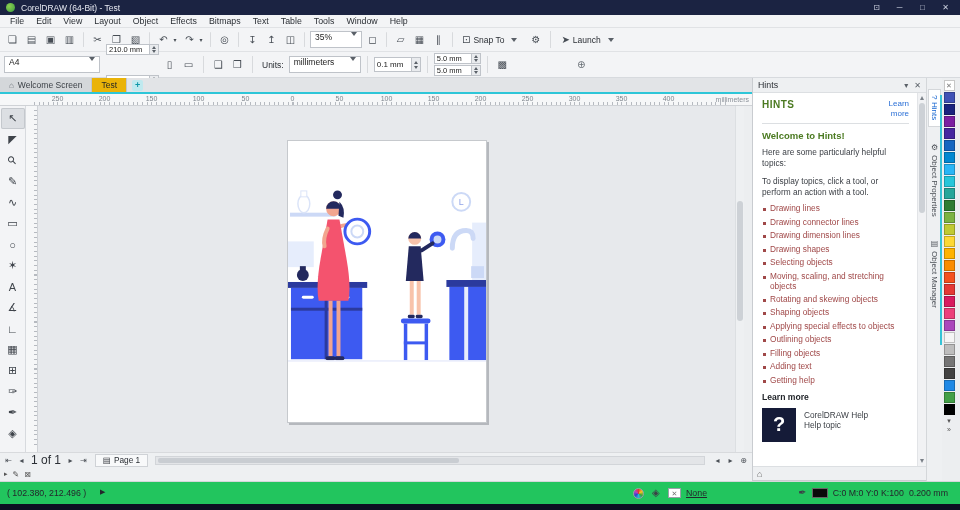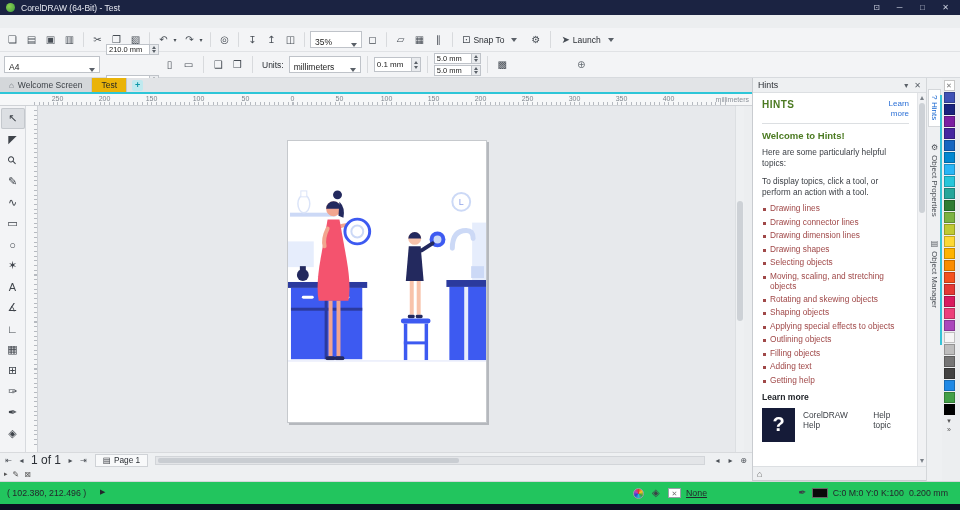--- a/index.html
+++ b/index.html
@@ -17,21 +17,21 @@
   #menubar{position:absolute;top:15px;left:0;width:960px;height:13px;background:#f3f4f6;border-bottom:1px solid #e0e2e5;display:flex;align-items:center;padding-left:4px;}
   .menu-item{padding:0 6px;font-size:8.8px;color:#2b2f35;}
 
   
   .toolbar{position:absolute;left:0;width:960px;background:#f3f4f6;display:flex;align-items:center;gap:2px;padding:0 4px;}
   #toolbar1{top:28px;height:24px;border-bottom:1px solid #e0e2e5;}
   #toolbar2{top:52px;height:26px;border-bottom:1px solid #d7dade;}
   .tbtn{min-width:17px;height:17px;display:flex;align-items:center;justify-content:center;font-size:10px;color:#474d55;border-radius:2px;}
   .tbtn[data-kind="sep"]{min-width:1px;width:1px;height:15px;background:#d8dadd;padding:0;margin:0 3px;}
   .tbtn[data-name$="dropdown-icon"]{min-width:8px;font-size:6px;margin-left:-3px;}
-  .combo{height:17px;background:#fff;border:1px solid #bfc3c9;display:flex;align-items:flex-end;padding-left:4px;font-size:8.5px;color:#222;}
+  .combo{height:17px;background:#fff;border:1px solid #bfc3c9;display:flex;align-items:flex-start;padding-left:4px;font-size:8.5px;color:#222;}
   .dd-arrow{width:0;height:0;border-left:3px solid transparent;border-right:3px solid transparent;border-top:4px solid #5a6068;margin:0 4px;flex:0 0 auto;}
   .combo-btn{display:flex;align-items:center;gap:3px;height:19px;padding:0 4px;font-size:8.5px;color:#2b2f35;}
   .gicon{font-size:10px;color:#474d55;}
   input.field{height:15px;border:1px solid #bfc3c9;background:#fff;font-size:8px;padding:0 2px;width:42px;font-family:inherit;color:#222;}
   input.field.sm{height:11px;width:44px;font-size:7.5px;}
   .spin{display:flex;flex-direction:column;justify-content:center;gap:2px;width:9px;height:15px;border:1px solid #bfc3c9;border-left:none;background:#e9ebee;align-items:center;}
   .spin.sm{height:11px;gap:1px;}
   .spin i{display:block;width:0;height:0;border-left:2.5px solid transparent;border-right:2.5px solid transparent;}
   .spin i.up{border-bottom:3px solid #5a6068;}
   .spin i.dn{border-top:3px solid #5a6068;}
@@ -84,21 +84,21 @@
   .learn-link{width:34px;text-align:right;color:#2a6fd6;font-size:8px;line-height:1.2;}
   .hdivider{border-bottom:1px solid #dcdfe2;margin:5px 0 6px;}
   #hints-welcome{color:#4b7a21;font-weight:bold;font-size:9.5px;margin:2px 0 6px;}
   .hint-p{font-size:8.3px;color:#3a3e44;line-height:1.3;margin-bottom:7px;}
   #topic-list{list-style:none;margin:0 0 6px;padding:0;}
   #topic-list li{position:relative;padding-left:8px;margin:3.5px 0;font-size:8.3px;color:#a04848;line-height:1.2;}
   #topic-list li::before{content:"";position:absolute;left:1px;top:4px;width:3px;height:3px;background:#a04848;}
   #learn-heading{font-size:8.6px;font-weight:bold;color:#23262b;margin:5px 0 6px;}
   .help-row{display:flex;gap:8px;align-items:flex-start;}
   .qbox{width:34px;height:34px;background:#151b38;color:#fff;font-size:20px;font-weight:bold;display:flex;align-items:center;justify-content:center;}
-  .help-texts{font-size:8.3px;color:#3a3e44;display:flex;flex-direction:row;gap:8px;padding-top:2px;}
+  .help-texts{font-size:8.3px;color:#3a3e44;display:flex;flex-direction:column;padding-top:2px;}
 
   
   #vtabs{position:absolute;top:78px;left:926px;width:16px;height:403px;background:#eef0f2;border-left:1px solid #d4d7da;display:flex;flex-direction:column;align-items:center;padding-top:12px;gap:12px;}
   .vtab{writing-mode:vertical-rl;font-size:8px;color:#4a4f56;display:flex;align-items:center;gap:3px;padding:5px 1px;}
   .vtab[data-active="true"]{color:#1766d0;background:#fff;box-shadow:0 0 0 1px #d4d7da;}
   .vtab .vicon{font-size:8px;}
   #vdivider{position:absolute;top:95px;left:940px;width:2px;height:250px;background:#35c3d6;}
 
   
   #palette{position:absolute;top:78px;left:942px;width:14px;height:403px;background:#eceef0;display:flex;flex-direction:column;align-items:center;padding-top:2px;}
@@ -140,20 +140,35 @@
   <div id="titlebar" data-name="title-bar">
     <span id="app-logo" data-name="coreldraw-logo-icon"></span>
     <span id="title-text" data-name="window-title">CorelDRAW (64-Bit) - Test</span>
     <span class="spacer"></span>
     <span class="win-btn" data-name="display-settings-icon">⊡</span>
     <span class="win-btn" data-name="minimize-button">─</span>
     <span class="win-btn" data-name="maximize-button">□</span>
     <span class="win-btn" data-name="close-button">✕</span>
   </div>
 
+  <div id="menubar" data-name="menu-bar">
+
+  <span class="menu-item" data-name="menu-item">File</span>
+      <span class="menu-item" data-name="menu-item">Edit</span>
+      <span class="menu-item" data-name="menu-item">View</span>
+      <span class="menu-item" data-name="menu-item">Layout</span>
+      <span class="menu-item" data-name="menu-item">Object</span>
+      <span class="menu-item" data-name="menu-item">Effects</span>
+      <span class="menu-item" data-name="menu-item">Bitmaps</span>
+      <span class="menu-item" data-name="menu-item">Text</span>
+      <span class="menu-item" data-name="menu-item">Table</span>
+      <span class="menu-item" data-name="menu-item">Tools</span>
+      <span class="menu-item" data-name="menu-item">Window</span>
+      <span class="menu-item" data-name="menu-item">Help</span>
+    </div>
 
   <div id="toolbar1" class="toolbar" data-name="standard-toolbar">
     <span style="display:flex;align-items:center;gap:2px;" data-name="toolbar-icon-group">
 
     <span class="tbtn" data-name="new-document-icon">
           <span data-name="toolbar-icon-glyph">❏</span>
         </span>
         <span class="tbtn" data-name="open-icon">
           <span data-name="toolbar-icon-glyph">▤</span>
         </span>

